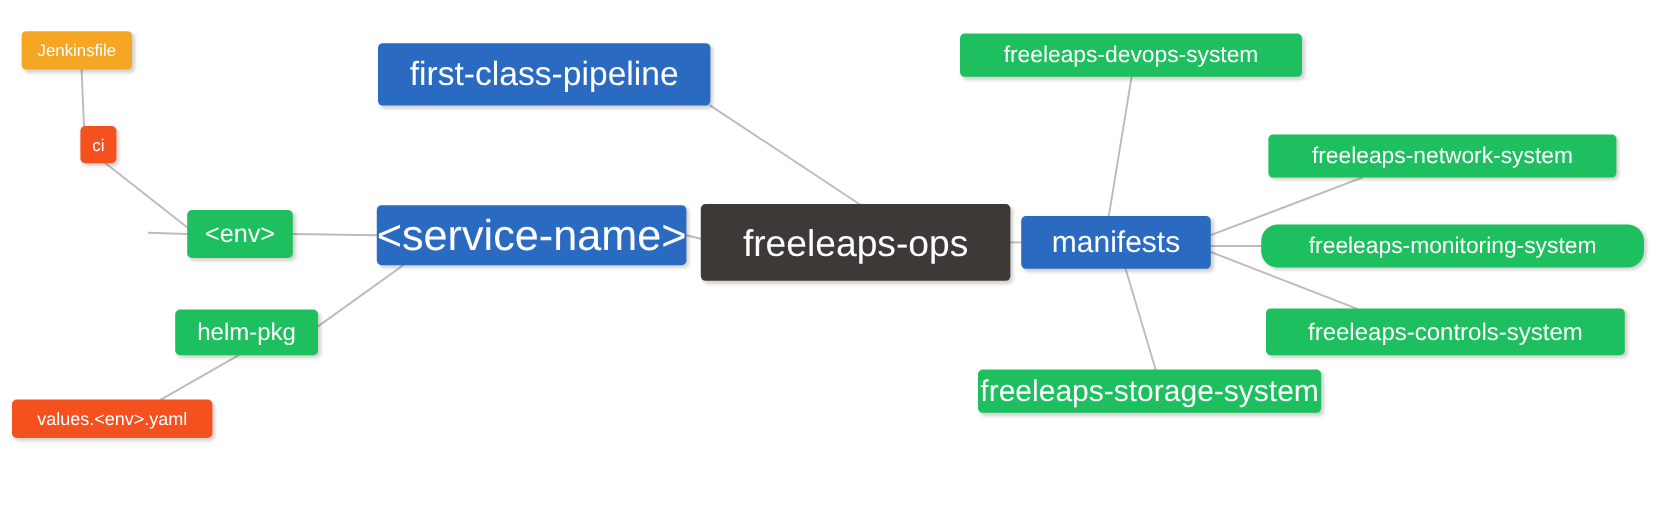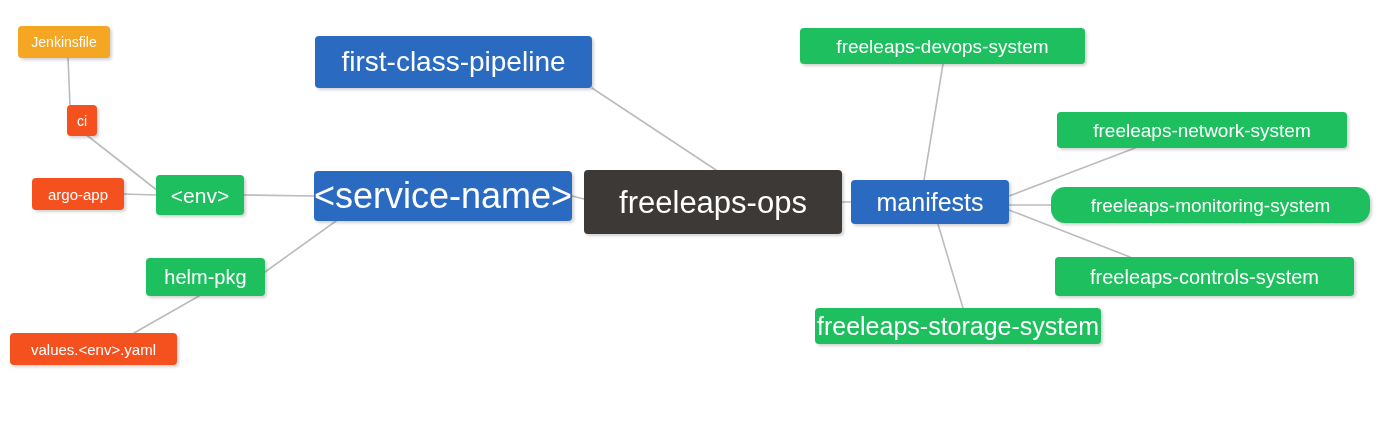--- a/index.html
+++ b/index.html
@@ -70,23 +70,20 @@
       <path d="M 1009,205 L 1051,205" stroke="#bcbcbc" stroke-width="1.6" fill="none" stroke-linecap="round"></path>
       <path d="M 1009,210 L 1130,257" stroke="#bcbcbc" stroke-width="1.6" fill="none" stroke-linecap="round"></path>
       <path d="M 938,224 L 963,308" stroke="#bcbcbc" stroke-width="1.6" fill="none" stroke-linecap="round"></path>
     </svg>
 <div class="node c-orange" style="left: 18px; top: 26px; width: 92px; height: 32px; font-size: 14px;">
       <span class="node-label">Jenkinsfile</span>
     </div>
     <div class="node c-red" style="left: 67px; top: 105px; width: 30px; height: 31px; font-size: 14px;">
       <span class="node-label">ci</span>
     </div>
-    <div class="node c-red" style="left: 32px; top: 178px; width: 92px; height: 32px; font-size: 15px;">
-      <span class="node-label">argo-app</span>
-    </div>
     <div class="node c-green" style="left: 156px; top: 175px; width: 88px; height: 40px; font-size: 21px;">
       <span class="node-label">&lt;env&gt;</span>
     </div>
     <div class="node c-green" style="left: 146px; top: 258px; width: 119px; height: 38px; font-size: 20px;">
       <span class="node-label">helm-pkg</span>
     </div>
     <div class="node c-red" style="left: 10px; top: 333px; width: 167px; height: 32px; font-size: 15px; text-align: right;">
       <span class="node-label">values.&lt;env&gt;.yaml</span>
     </div>
     <div class="node c-blue" style="left: 315px; top: 36px; width: 277px; height: 52px; font-size: 28px;">

